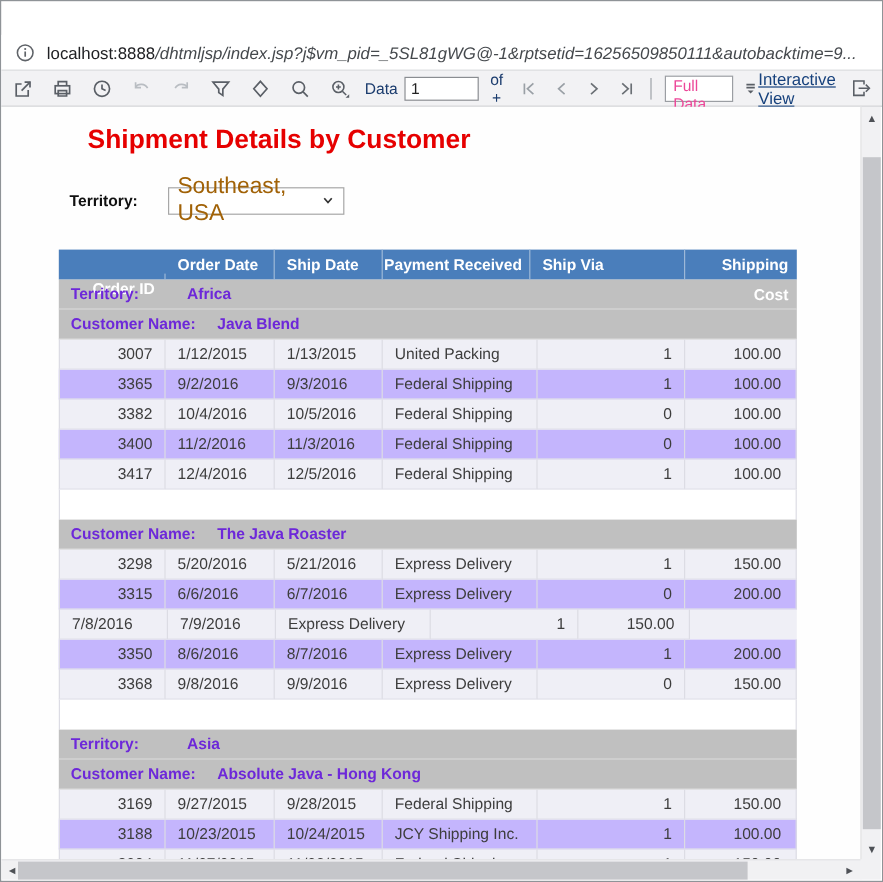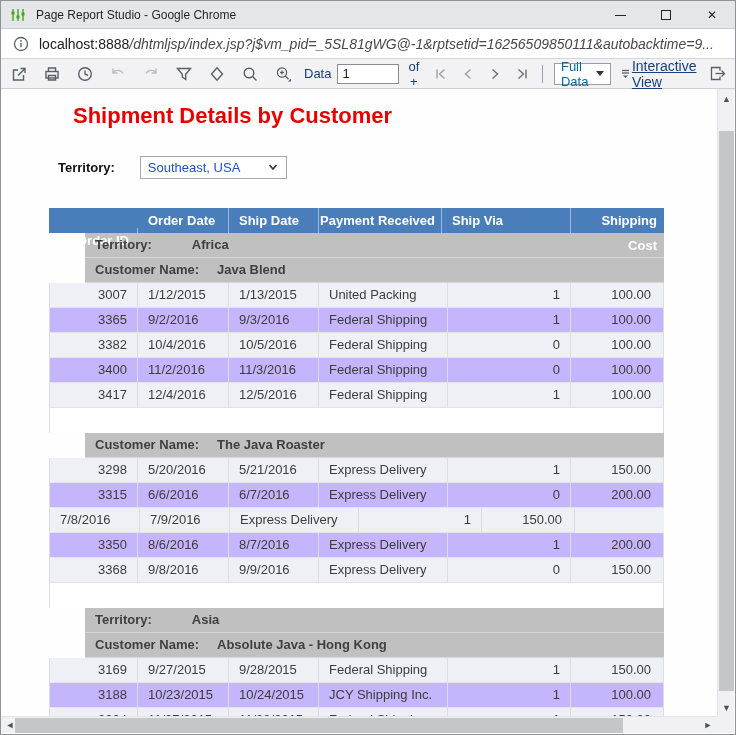--- a/index.html
+++ b/index.html
@@ -28,43 +28,43 @@
   .tb-icon.first { margin-left:9px; }
   .tb-icon.disabled { color:#b9bdc2; }
   .tb-icon svg { width:18px; height:18px; display:block; }
   .nav-icon { width:14px; height:14px; margin-left:13px; color:#9aa0a6; }
   .nav-icon.on { color:#6b7075; }
   .nav-icon svg { width:14px; height:14px; display:block; }
   .page-label { font-size:13px; color:#1b3c6e; margin-left:12px; }
   .page-input { width:62px; height:20px; margin-left:6px; border:1px solid #8a8d91; font-size:13px; padding:0 4px; color:#222; background:#fff; font-family:"Liberation Sans",sans-serif; }
   .of-label { font-size:13px; color:#1b3c6e; margin-left:7px;text-align:center; }
   .tb-sep { width:1px; height:18px; background:#9ea2a8; margin-left:13px; }
-  .data-select { margin-left:11px; height:22px; width:78px; border:1px solid #9b9ea3; background:#fff; display:flex; align-items:center; justify-content:flex-end; padding:0 6px; font-size:13px; color:#0369a1; }
+  .data-select { margin-left:11px; height:22px; width:78px; border:1px solid #9b9ea3; background:#fff; display:flex; align-items:center; justify-content:space-between; padding:0 6px; font-size:13px; color:#ec4899;flex-direction:column; }
   .data-select .tri { width:0; height:0; border-left:4px solid transparent; border-right:4px solid transparent; border-top:5px solid #333; }
   .collapse-icon { margin-left:8px; color:#5a5f66; }
   .collapse-icon svg { width:13px; height:13px; display:block; }
   .iv-link { margin-left:auto; font-size:14px; color:#16417c; text-decoration:underline; }
   .exit-icon { margin:0 8px 0 10px; color:#5a5f66; }
   .exit-icon svg { width:19px; height:19px; display:block; }
 
   
   .content { position:absolute; left:0; top:88px; width:717px; height:629px; background:#fefefe; overflow:hidden; }
   .report-title { position:absolute; left:72px; top:14px; font-size:22px; font-weight:bold; color:#e60000; }
   .param-row { position:absolute; left:57px; top:66px; height:24px; display:flex; align-items:center; }
   .param-label { font-size:13px; font-weight:bold; color:#111; }
-  .param-select { margin-left:25px; width:147px; height:23px; border:1px solid #a7a7a7; background:#fff; display:flex; align-items:center; justify-content:space-between; padding:0 7px; font-size:13px; color:#1d4ed8; }
+  .param-select { margin-left:25px; width:147px; height:23px; border:1px solid #a7a7a7; background:#fff; display:flex; align-items:center; justify-content:space-between; padding:0 7px; font-size:19px; color:#a16207; }
   .param-select svg { width:12px; height:12px; color:#333; }
 
   
   .rpt-table { position:absolute; left:48px; top:119px; width:615px; }
   .thead { display:flex; height:25px; background:#4a7ebb; }
   .th { color:#fff; font-size:13px; font-weight:bold; line-height:25px; border-right:1px solid #9db8d8; }
   .th:last-child { border-right:none; }
   .row { display:flex; height:25px; }
-  .band { height:25px; background:#c0c0c0; border-bottom:1px solid #d7d7d7; line-height:24px; padding-left:10px; font-size:13px; font-weight:bold; color:#404040;margin-left:36px; }
+  .band { height:25px; background:#c0c0c0; border-bottom:1px solid #d7d7d7; line-height:24px; padding-left:10px; font-size:13px; font-weight:bold; color:#6d28d9; }
   .band .band-val { margin-left:18px; }
   .band.territory .band-val { margin-left:40px; }
   .spacer { height:25px; background:#fff; border-left:1px solid #dcdce4; border-right:1px solid #dcdce4; }
   .cell { font-size:13px; color:#3d3d3d; line-height:24px; border-right:1px solid #dcdce4; border-bottom:1px solid #e2e2ea; overflow:hidden; white-space:nowrap; }
   .data-row .cell:first-child { border-left:1px solid #dcdce4; }
   .data-row.shaded { background:#efeff6; }
   .data-row.plain { background:#c4b5fd; }
   .c0 { width:89px; text-align:right; padding-right:10px; }
   .c1 { width:91px; text-align:left; padding-left:10px; }
   .c2 { width:90px; text-align:left; padding-left:10px; }
@@ -83,40 +83,20 @@
   .hscroll .arrow-left { left:1px; } .hscroll .arrow-right { right:2px; }
   .hthumb { position:absolute; top:1px; left:14px; width:608px; height:15px; background:#c5c6ca; }
   .sb-tri { color:#4e5156; font-size:9px; line-height:9px; }
   .corner { position:absolute; right:1px; bottom:1px; width:17px; height:17px; background:#f1f1f3; }
 </style>
 </head>
 <body>
 
 <div class="window">
 
-  <div class="titlebar">
-    <svg class="app-icon" viewBox="0 0 18 18">
-      <line x1="4" y1="3" x2="4" y2="15" stroke="#6fbf4a" stroke-width="2"></line>
-      <rect x="2.5" y="5.5" width="3" height="3" fill="#4a9e2f"></rect>
-      <line x1="9" y1="3" x2="9" y2="15" stroke="#6fbf4a" stroke-width="2"></line>
-      <rect x="7.5" y="9.5" width="3" height="3" fill="#4a9e2f"></rect>
-      <line x1="14" y1="3" x2="14" y2="15" stroke="#6fbf4a" stroke-width="2"></line>
-      <rect x="12.5" y="6.5" width="3" height="3" fill="#4a9e2f"></rect>
-    </svg>
-    <span class="title-text">Page Report Studio - Google Chrome</span>
-    <div class="win-controls">
-      <span class="win-btn">
-          <span class="glyph-min"></span>
-        </span>
-      <span class="win-btn">
-          <span class="glyph-max"></span>
-        </span>
-      <span class="win-btn">✕</span>
-    </div>
-  </div>
 
   <div class="urlbar">
     <svg class="info-icon" viewBox="0 0 16 16">
       <circle cx="8" cy="8" r="6.5" fill="none" stroke="#5f6368" stroke-width="1.3"></circle>
       <line x1="8" y1="7" x2="8" y2="11.2" stroke="#5f6368" stroke-width="1.4"></line>
       <circle cx="8" cy="4.8" r="0.9" fill="#5f6368"></circle>
     </svg>
     <div class="url-text">
       <span class="url-domain">localhost:8888</span><span class="url-rest">/dhtmljsp/index.jsp?j$vm_pid=_5SL81gWG@-1&amp;rptsetid=16256509850111&amp;autobacktime=9...</span>
     </div>

